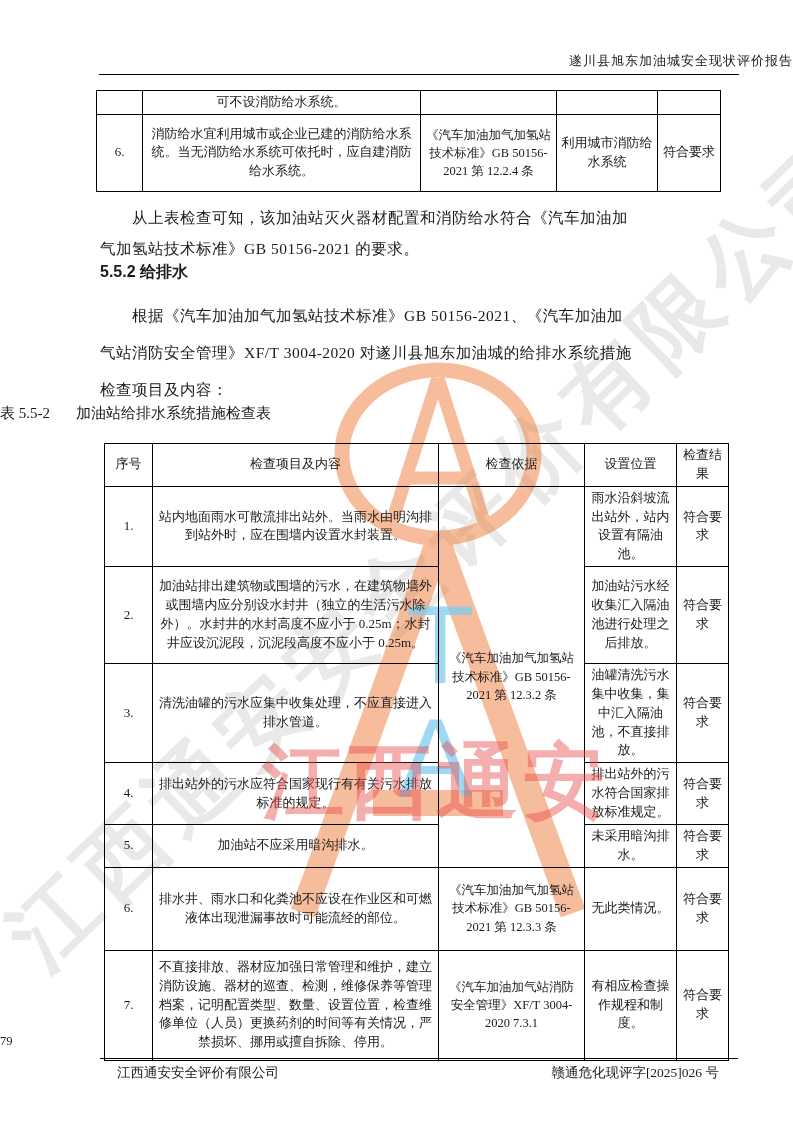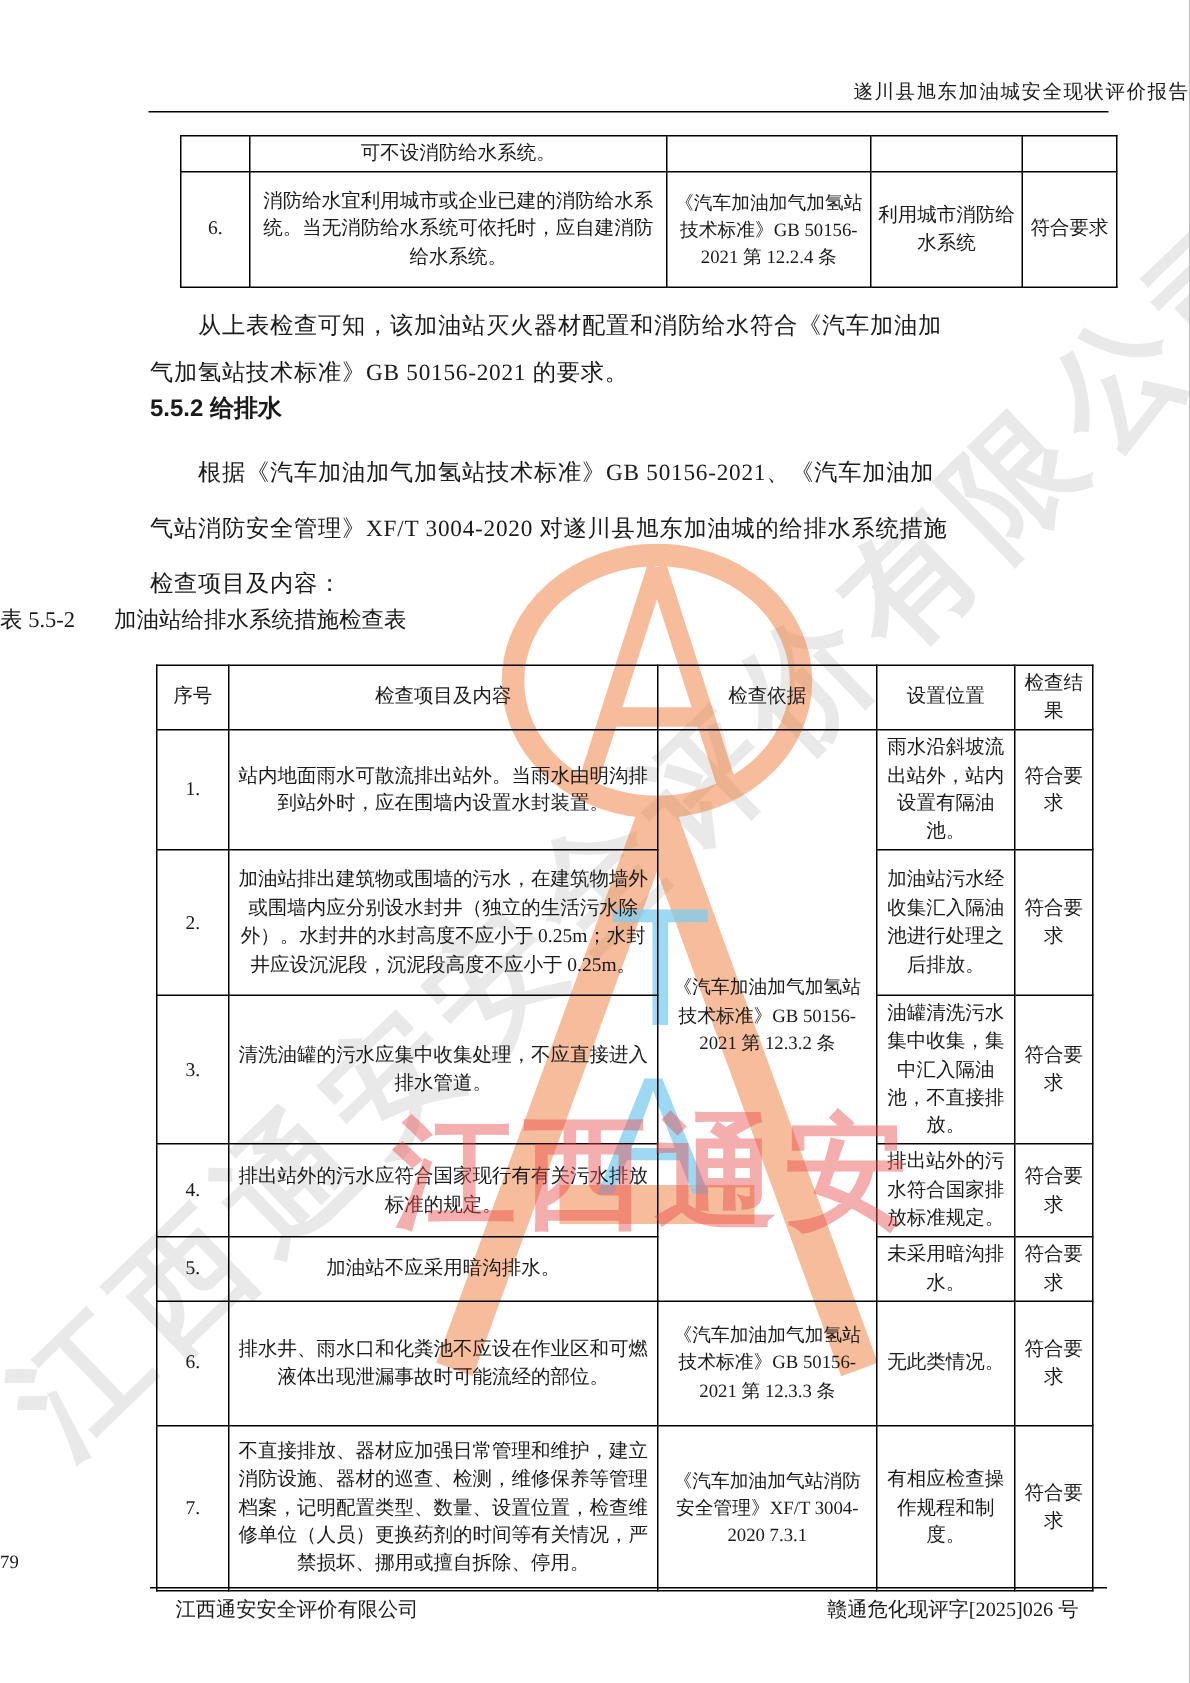--- a/index.html
+++ b/index.html
@@ -34,21 +34,21 @@
   .hdr-line{position:absolute; top:74px; left:99px; width:640px; border-top:1.6px solid #000;}
 
   table.rpt{
     border-collapse:collapse; table-layout:fixed;
     font-size:13px; line-height:1.45; text-align:center;
   }
   table.rpt td{
     border:1px solid #000; vertical-align:middle;
     padding:2px 4px; overflow:hidden;
   }
-  .t1{position:absolute; top:90px; left:120px; width:624px;}
+  .t1{position:absolute; top:90px; left:96px; width:624px;}
   .t2{position:absolute; top:443px; left:104px; width:624px;}
   .t2 td.basis{font-size:12.5px;}
   .t1 td.basis{font-size:12.5px;}
 
   .para{position:absolute; left:100px; width:638px; font-size:15.5px; letter-spacing:0.5px;}
   .p1{top:202px; line-height:31px;}
   .p2{top:297px; line-height:37px;}
   .indent{padding-left:32px;}
   .heading{
     position:absolute; top:262px; left:100px;

